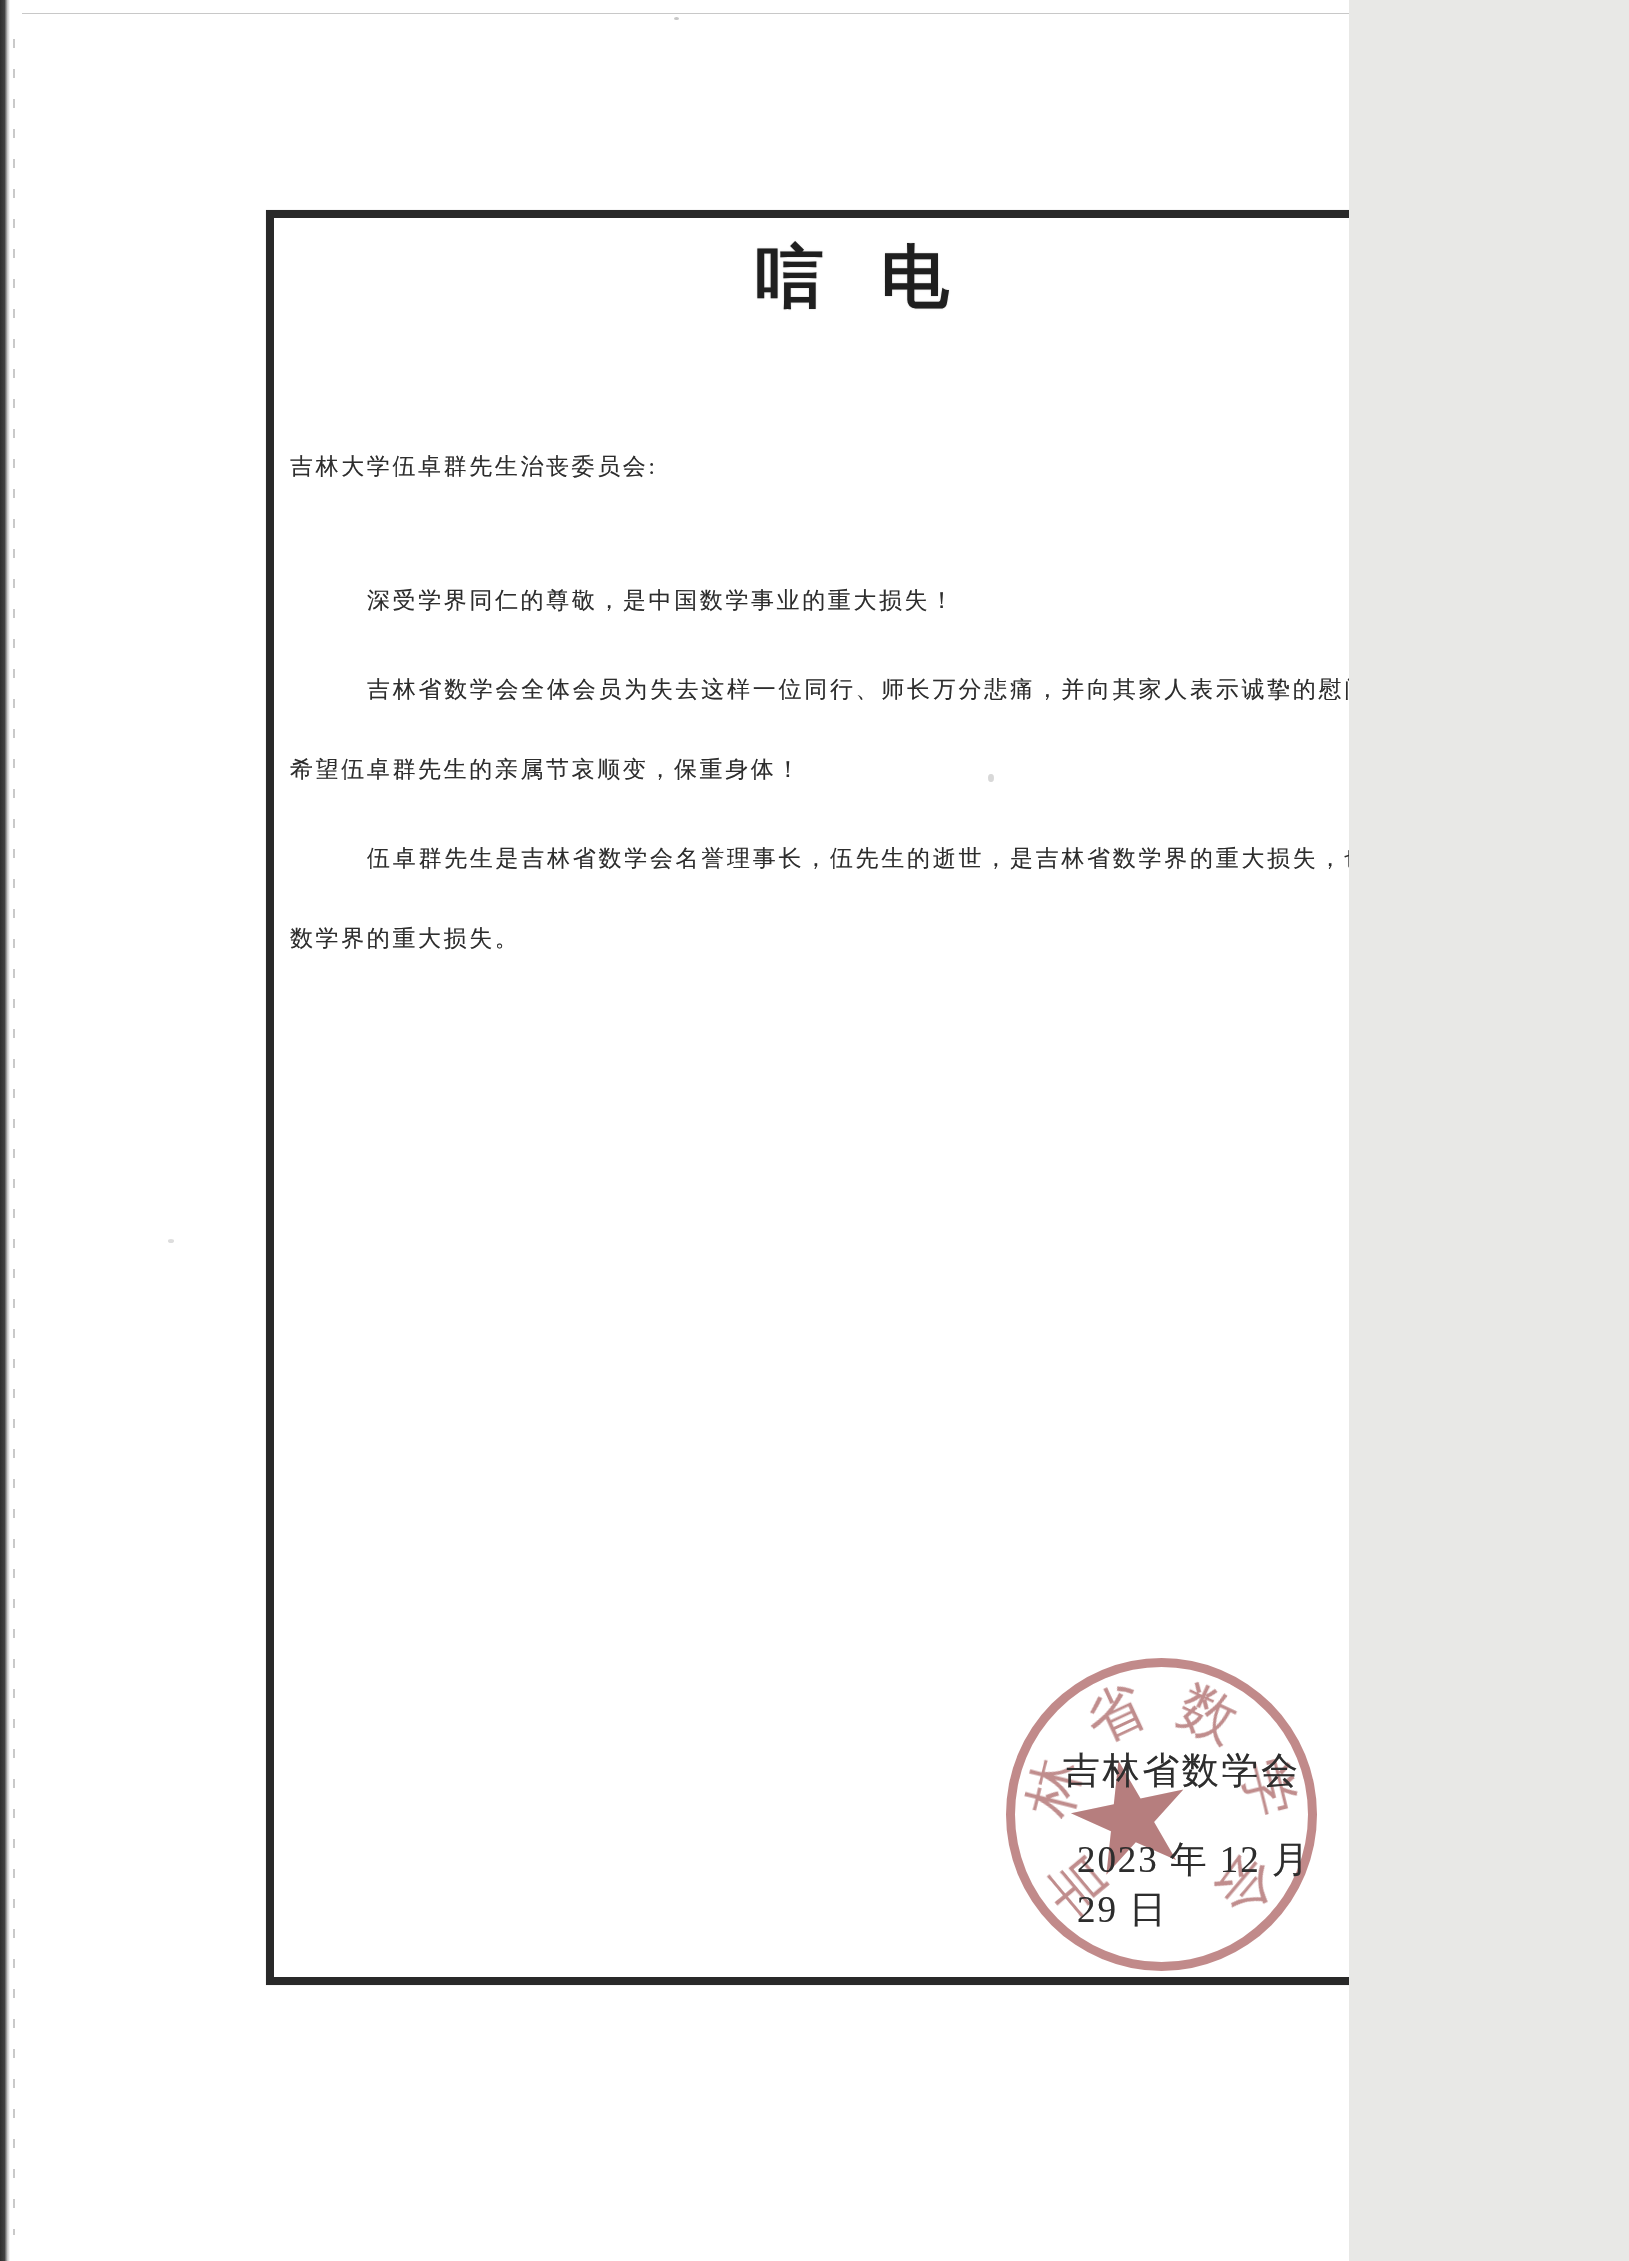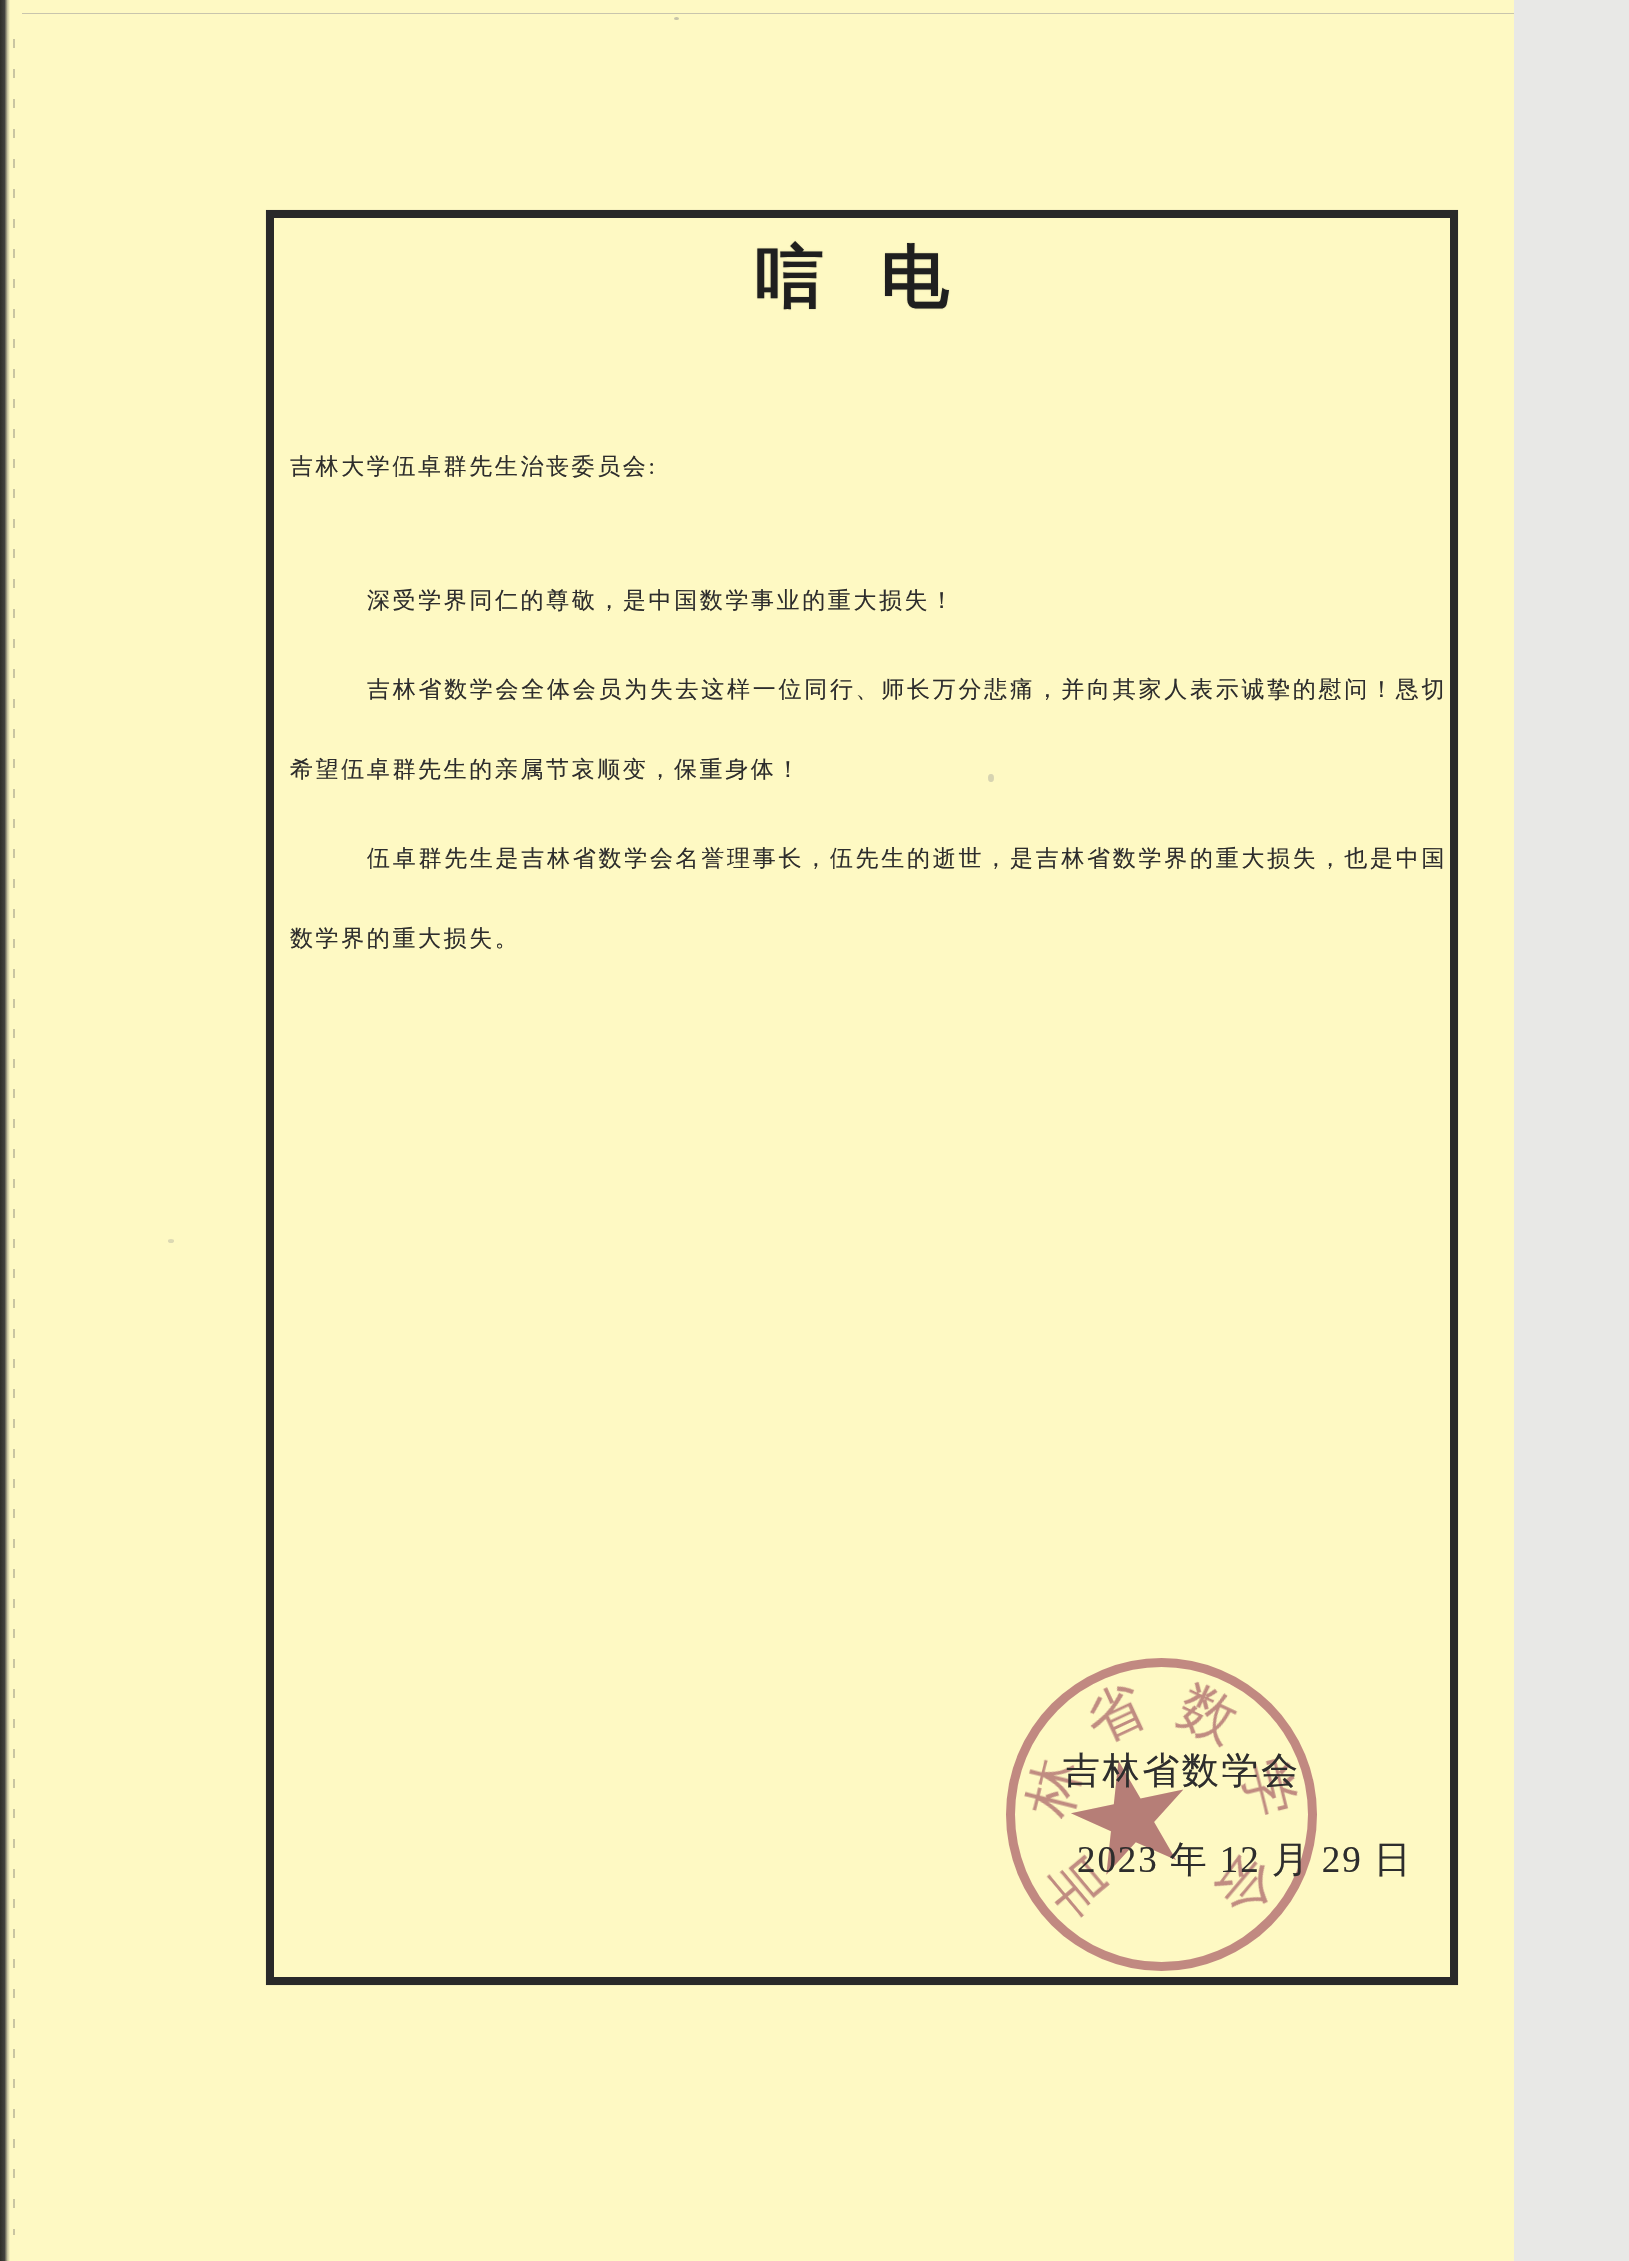--- a/index.html
+++ b/index.html
@@ -1,19 +1,19 @@
 <!DOCTYPE html>
 <html style="font-size:10.3px"><head>
 <meta charset="utf-8">
 <style>
   html,body{margin:0;padding:0;background:#e8e8e6;}
   .page{
     position:relative;
-    width:1514px;height:2261px;
-    background:#fef9c3;
+    width:1349px;height:2261px;
+    background:#ffffff;
     overflow:hidden;
     font-family:"Liberation Serif", serif;
     color:#2d2d2d;
   }
   
   .scan-edge-left{
     position:absolute;left:0;top:0;width:10.3px;height:2261px;
     background:linear-gradient(to right,#1c1c1c 0%,#333 45%,rgba(80,80,80,.35) 75%,rgba(120,120,120,0) 100%);
     opacity:.92;
   }

